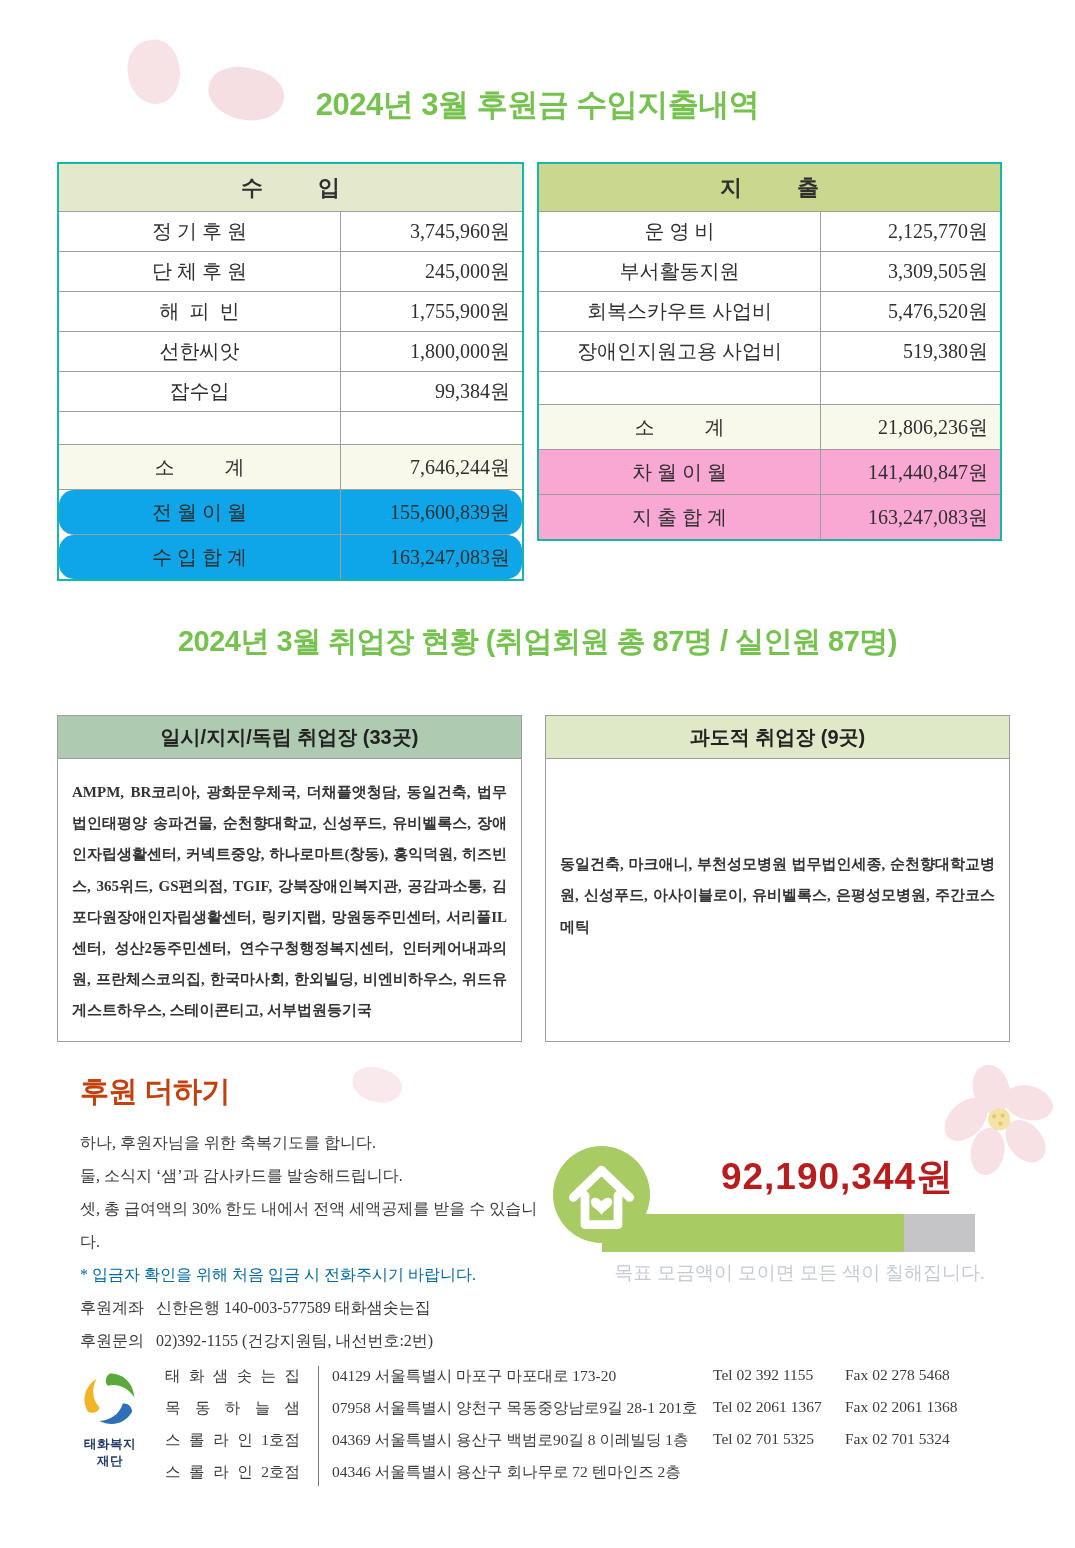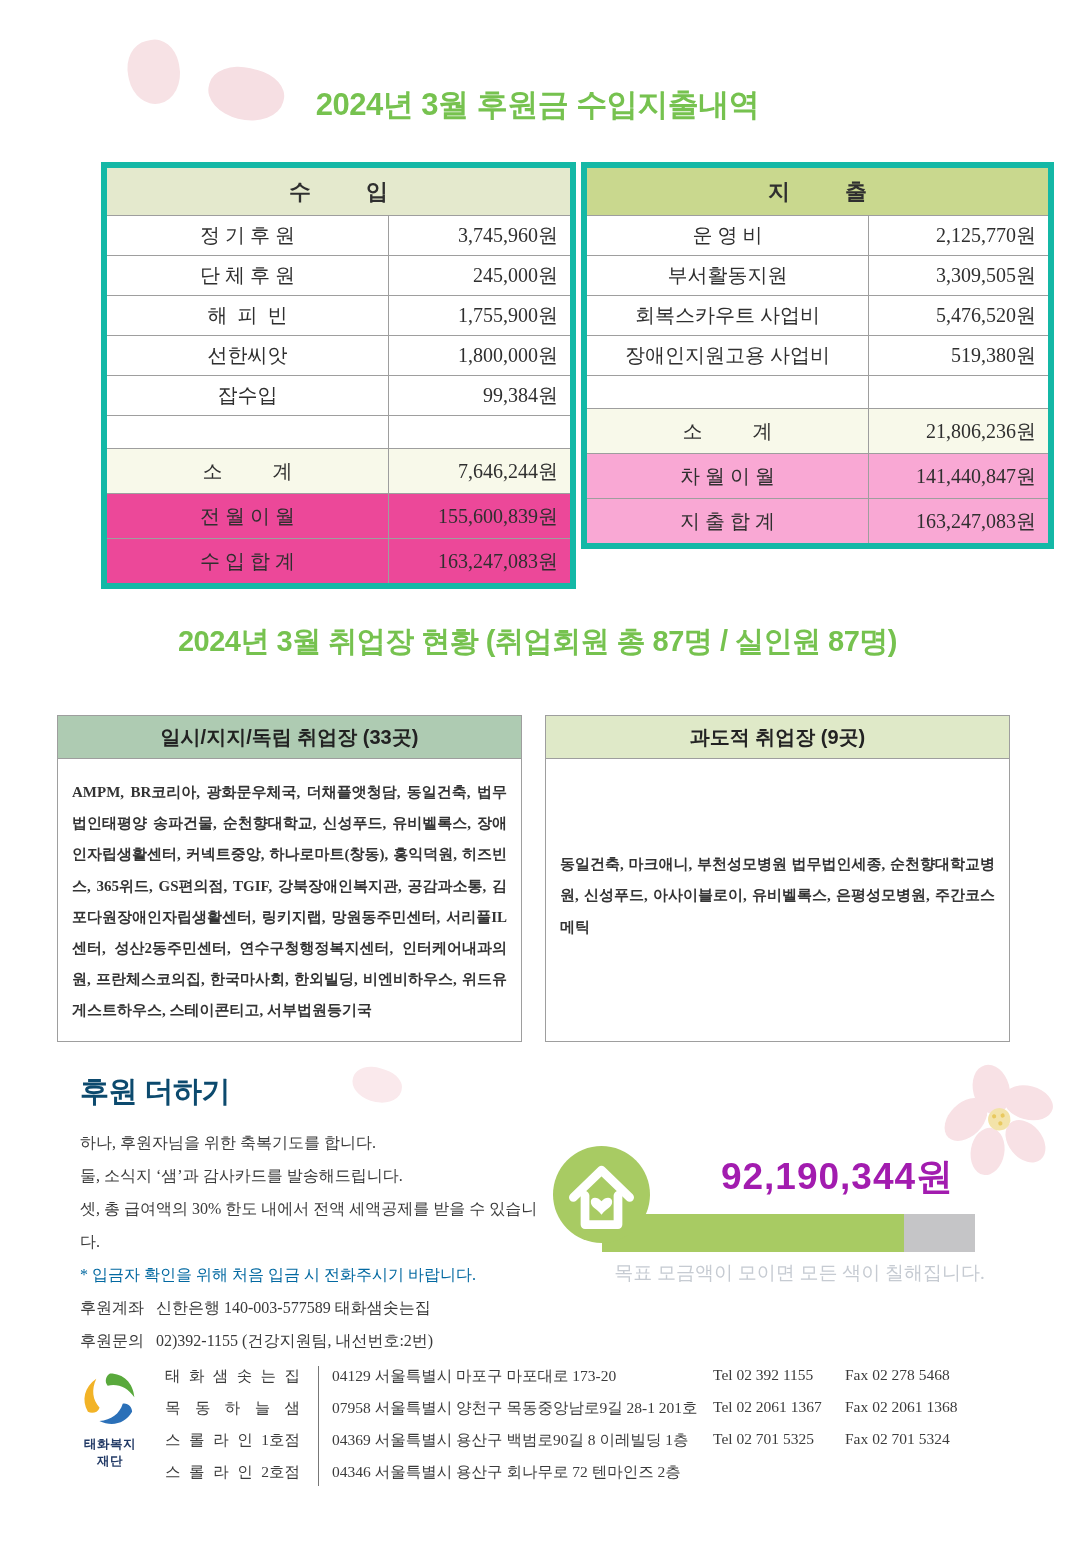--- a/index.html
+++ b/index.html
@@ -8,57 +8,57 @@
 
   
   .petal{position:absolute;border-radius:50% 45% 55% 50%;}
 
   
   .big-title{position:absolute;width:100%;text-align:center;
              font-family:"Liberation Sans","DejaVu Sans",sans-serif;
              font-weight:800;color:#76c24f;letter-spacing:-0.5px;}
 
   
-  .fin-table{position:absolute;border:6px solid #14b8a6;background:#fff;margin-left:44px;}
+  .fin-table{position:absolute;border:2px solid #14b8a6;background:#fff;}
   .fin-header{height:47px;display:flex;align-items:center;justify-content:center;
               font-size:22px;font-weight:bold;white-space:pre;border-bottom:1px solid #9e9e9e;}
   .fin-row{display:flex;border-bottom:1px solid #9e9e9e;}
   .fin-row:last-child{border-bottom:none;}
   .fin-row .lbl{width:281px;display:flex;align-items:center;justify-content:center;
                 border-right:1px solid #9e9e9e;font-size:20px;white-space:pre;}
   .fin-row .val{flex:1;display:flex;align-items:center;justify-content:flex-end;
                 padding-right:12px;font-size:20px;}
   .r-data{height:39px;}
   .r-empty{height:32px;}
   .r-total{height:44px;}
   .bg-cream{background:#f8f9ea;}
-  .bg-green-light{background:#ec4899;}
+  .bg-green-light{background:#0ea5e9;border-radius:15px;}
   .bg-green-mid{background:#f9a8d4;}
 
   
   .wp-box{position:absolute;border:1px solid #9e9e9e;background:#fff;}
   .wp-header{height:42px;display:flex;align-items:center;justify-content:center;
              font-family:"Liberation Sans","DejaVu Sans",sans-serif;font-weight:bold;
              font-size:20px;color:#222;border-bottom:1px solid #9e9e9e;}
   .wp-body{padding:18px 14px;font-size:15px;line-height:2.08;text-align:justify;color:#333;font-weight:bold;}
 
   
   .donate{position:absolute;left:80px;top:1072px;width:468px;}
   .donate h2{margin:0 0 14px 0;font-family:"Liberation Sans","DejaVu Sans",sans-serif;
-             font-weight:800;font-size:29px;color:#0c4a6e;letter-spacing:-0.5px;}
+             font-weight:800;font-size:29px;color:#c2410c;letter-spacing:-0.5px;}
   .donate p{margin:0;font-size:16px;line-height:33px;color:#3a3a3a;white-space:pre-wrap;}
   .donate p.note{color:#0369a1;}
 
   
   .bar-track{position:absolute;left:602px;top:1214px;width:373px;height:38px;background:#c5c5c7;}
   .bar-fill{position:absolute;left:0;top:0;height:100%;background:#a8cb63;}
   .house-circle{position:absolute;left:553px;top:1146px;width:97px;height:97px;}
   .amount{position:absolute;left:660px;top:1152px;width:355px;text-align:center;
           font-family:"Liberation Sans","DejaVu Sans",sans-serif;font-weight:800;
-          font-size:37px;color:#a21caf;letter-spacing:1px;}
+          font-size:37px;color:#b91c1c;letter-spacing:1px;}
   .caption{position:absolute;left:602px;top:1260px;width:395px;text-align:center;
            font-size:19px;color:#c6cbd2;}
 
   
   .footer{position:absolute;left:0;top:1362px;width:1075px;font-size:15.5px;color:#3b3b3b;}
   .f-name{position:absolute;left:165px;width:135px;text-align:justify;text-align-last:justify;}
   .f-addr{position:absolute;left:332px;width:390px;}
   .f-tel{position:absolute;left:713px;width:130px;}
   .f-fax{position:absolute;left:845px;width:140px;}
   .f-divider{position:absolute;left:318px;top:1366px;width:1px;height:120px;background:#777;}

